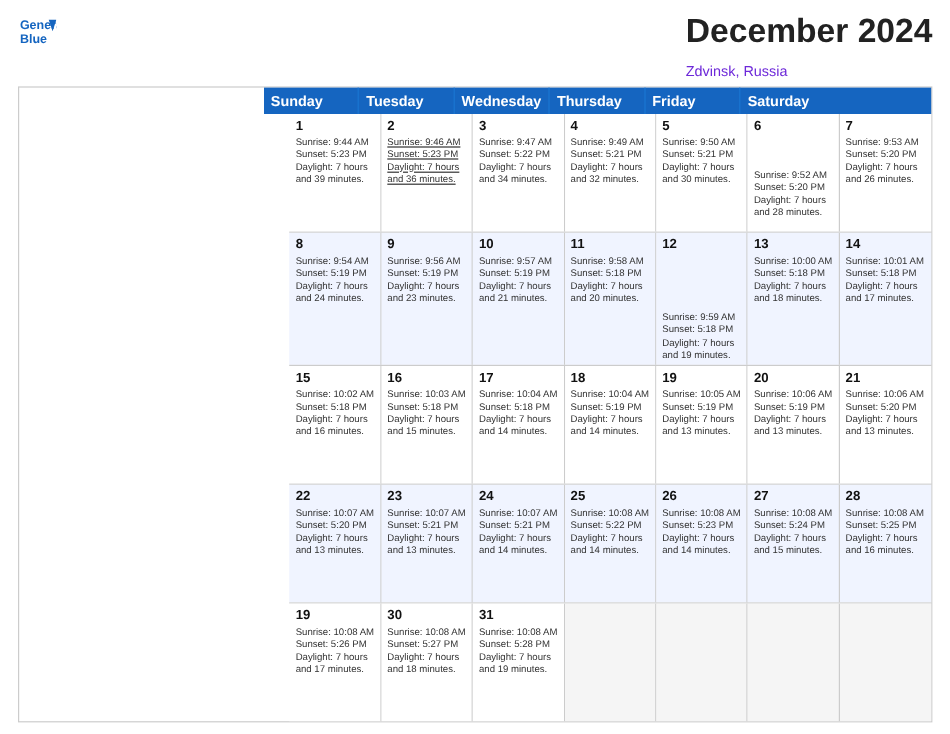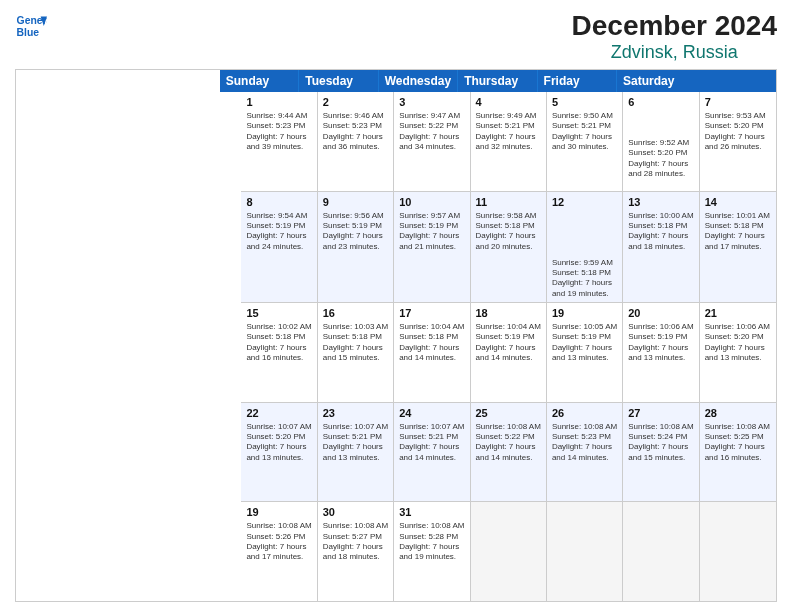--- a/index.html
+++ b/index.html
@@ -26,30 +26,31 @@
     .logo {
       display: flex;
       align-items: center;
       gap: 4px;
     }
     .logo-icon {
       width: 32px;
       height: 32px;
     }
     .title-block {
-      text-align: center;
+      text-align: left;
     }
     .month-title {
       font-size: 28px;
       font-weight: bold;
       color: #222;
     }
     .location {
-      font-size: 18px;
-      color: #0f766e;
+      font-size: 12px;
+      color: #6d28d9;
+      margin-top: 10px;
     }
     .calendar {
       flex: 1;
       display: flex;
       flex-direction: column;
       border: 1px solid #ccc;
       align-items: flex-end;
     }
     .cal-header {
       display: grid;
@@ -143,21 +144,21 @@
     <div class="cal-row">
           <div class="cal-cell">
             <span class="day-num">1</span>
             <div class="cell-info" style="white-space: pre-line;">Sunrise: 9:44 AM
 Sunset: 5:23 PM
 Daylight: 7 hours
 and 39 minutes.</div>
           </div>
           <div class="cal-cell">
             <span class="day-num">2</span>
-            <div class="cell-info" style="white-space: pre-line;">Sunrise: 9:46 AM
+            <div class="cell-info" style="white-space: pre-line; text-decoration: underline;">Sunrise: 9:46 AM
 Sunset: 5:23 PM
 Daylight: 7 hours
 and 36 minutes.</div>
           </div>
           <div class="cal-cell">
             <span class="day-num">3</span>
             <div class="cell-info" style="white-space: pre-line;">Sunrise: 9:47 AM
 Sunset: 5:22 PM
 Daylight: 7 hours
 and 34 minutes.</div>

